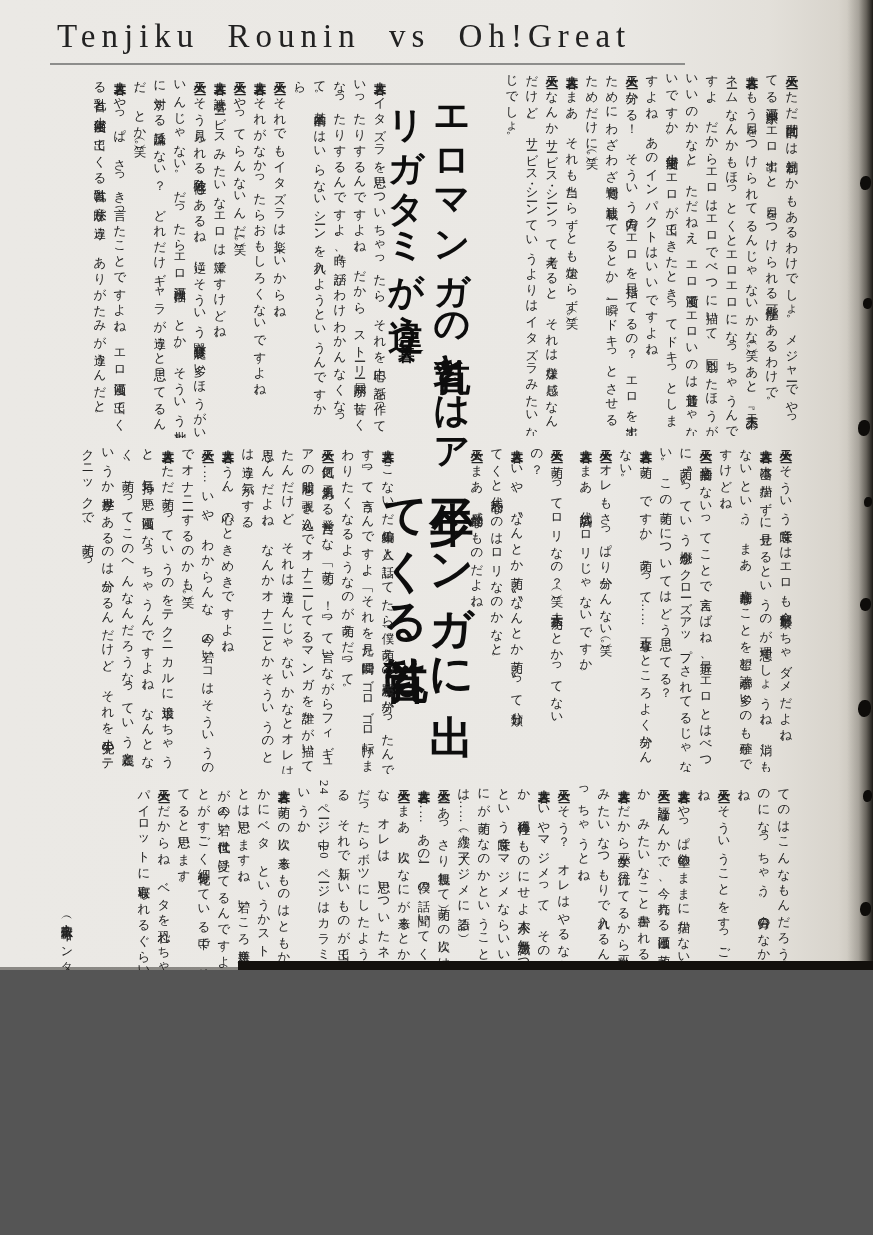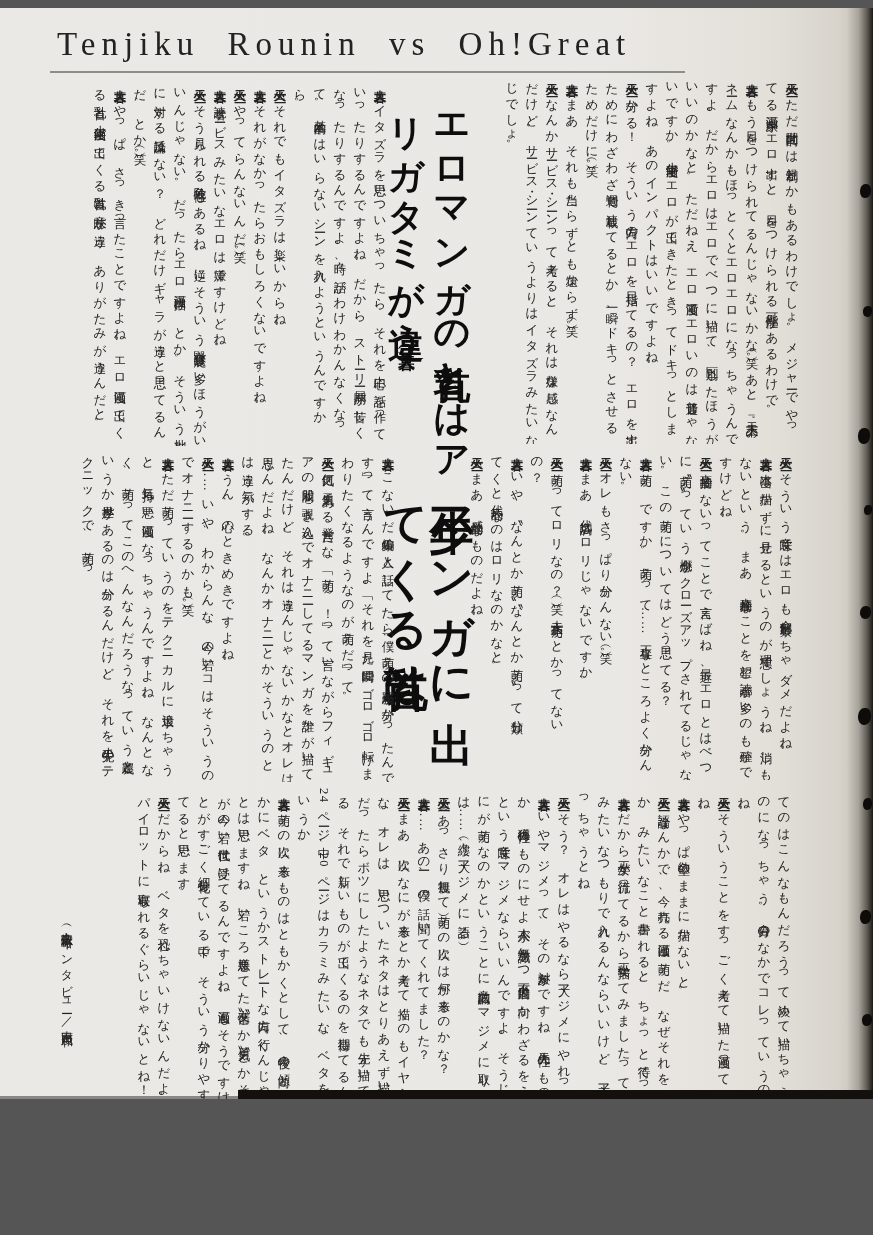--- a/index.html
+++ b/index.html
@@ -1,19 +1,19 @@
 <!DOCTYPE html>
 <html lang="ja"><head>
 <meta charset="utf-8">
 <style>
   html,body{margin:0;padding:0;background:#555;}
   .page{
     position:relative;
-    width:873px;height:1091px;
-    margin:8px auto;
+    width:873px;height:970px;
+    margin:0 auto;
     background:linear-gradient(to right,#ebe9e5 0%,#eae8e4 70%,#e3e0da 88%,#d8d4cc 96%,#b9b4aa 100%);
     overflow:hidden;
     color:#1c1c1c;
     font-family:"Liberation Serif","DejaVu Serif",serif;
   }
   
   .title{
     position:absolute;left:57px;top:18px;
     font-size:33px;letter-spacing:6px;word-spacing:14px;
     color:#222;white-space:nowrap;

